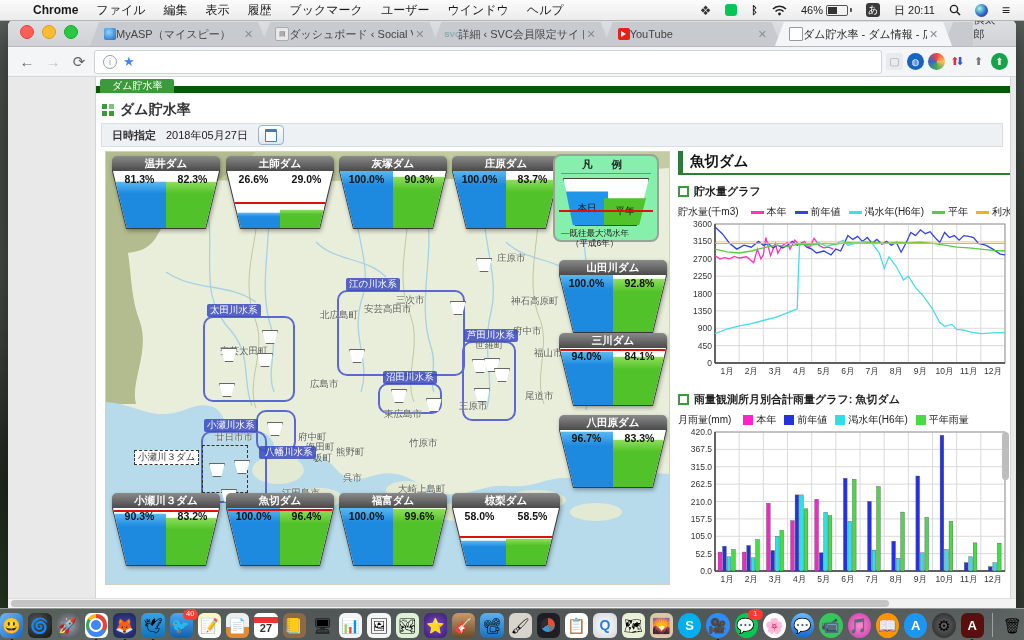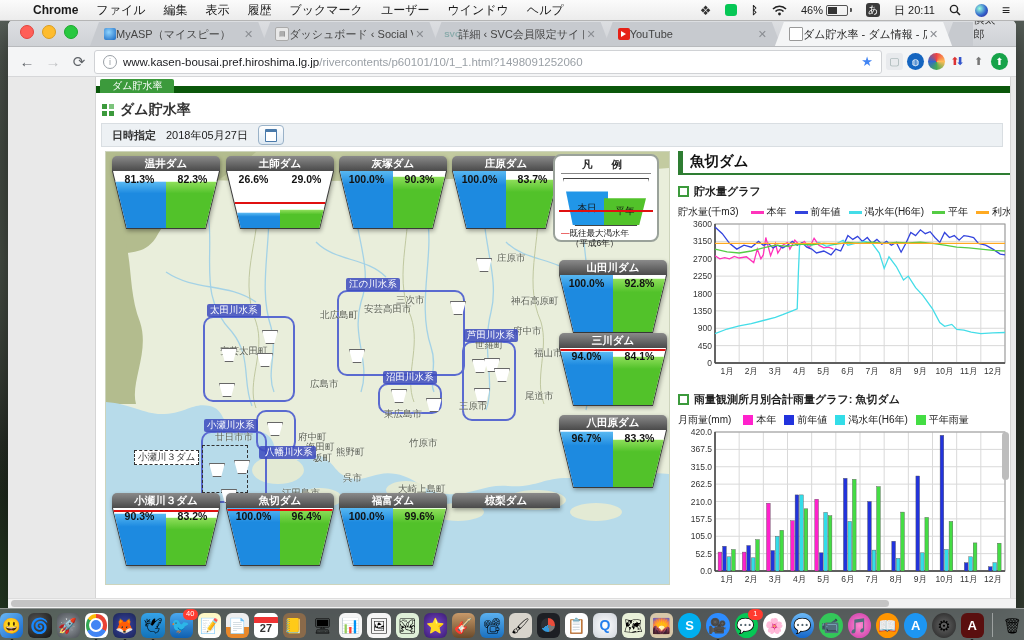--- a/index.html
+++ b/index.html
@@ -96,21 +96,21 @@
     color:#fff;font-size:10.5px;font-weight:bold;display:flex;align-items:center;justify-content:center;}
   .dam-body{position:relative;height:58px;background:#3a3a3a;clip-path:polygon(0 0,100% 0,87% 100%,13% 100%);}
   .dam-inner{position:absolute;left:1px;right:1px;top:0;bottom:1px;background:#fff;clip-path:polygon(0 0,100% 0,87% 100%,13% 100%);overflow:hidden;}
   .fill{position:absolute;bottom:0;width:50%;}
   .fill.t{left:0;background:linear-gradient(#58b8f2,#1d8ae0 25%,#1d8ae0);border-top:1px solid #cfeaff;}
   .fill.n{right:0;background:linear-gradient(#8ede5a,#52c22a 25%,#52c22a);border-top:1px solid #e4ffd4;}
   .redline{position:absolute;left:0;right:0;height:2px;background:#e01010;z-index:3;}
   .pcts{position:absolute;left:0;right:0;top:2px;display:flex;z-index:4;}
   .pcts span{flex:1;text-align:center;font-size:10.5px;font-weight:bold;color:#111;}
   
-  #maplegend{position:absolute;z-index:5;width:106px;height:88px;background:#ffffff;border:2px solid #9aa29a;border-radius:8px;padding:2px 6px;box-sizing:border-box;}
+  #maplegend{position:absolute;z-index:5;width:106px;height:88px;background:#86efac;border:2px solid #9aa29a;border-radius:8px;padding:2px 6px;box-sizing:border-box;}
   #maplegend .lt{text-align:center;font-size:10.5px;font-weight:bold;letter-spacing:8px;color:#222;border-bottom:1px solid #888;padding-bottom:1px;}
   .legtrap{position:relative;margin:4px auto 0;width:86px;height:48px;}
   .legtrap .cup2{position:absolute;inset:0;background:#fff;border:1px solid #444;clip-path:polygon(0 0,100% 0,86% 100%,14% 100%);}
   .legtrap .lf{position:absolute;bottom:1px;width:49%;z-index:1;display:flex;align-items:center;justify-content:center;font-size:9.5px;color:#111;}
   .legtrap .lf.b{left:3px;height:70%;background:#2196e8;clip-path:polygon(0 0,100% 0,100% 100%,16% 100%);}
   .legtrap .lf.g{right:3px;height:56%;background:#52c22a;clip-path:polygon(0 0,100% 0,84% 100%,0 100%);}
   .legtrap .rl{position:absolute;left:-4px;right:-4px;bottom:30%;height:2px;background:#e01010;z-index:2;}
   #maplegend .cap{font-size:8.5px;color:#222;margin-top:3px;line-height:1.15;white-space:nowrap;}
   #maplegend .cap b{color:#e01010;font-weight:normal;}
   
@@ -238,21 +238,20 @@
         </span>
       <span class="newtab"></span>
       <span id="profileName">慎太郎</span>
     </div>
     <div id="toolbar">
       <span class="navbtn">←</span>
       <span class="navbtn dis">→</span>
       <span class="navbtn">⟳</span>
       <span id="urlbox">
         <span class="info">i</span>
-        <span id="urltext"><span>www.kasen-bousai.pref.hiroshima.lg.jp</span><span class="path">/rivercontents/p60101/10/1_1.html?1498091252060</span></span>
         <span class="star">★</span>
       </span>
       <span class="ext" style="background:#e8eaed;color:#9aa;">▢</span>
       <span class="ext" style="background:#1565c0;color:#fff;border-radius:50%;font-size:9px;">◍</span>
       <span class="ext" style="background:conic-gradient(#e44,#fb5,#4a5,#36c,#e44);border-radius:50%;"></span>
       <span class="ext">
           <span style="color:#d33;">⬆</span>
           <span style="color:#35c;margin-left:-4px;">⬇</span>
         </span>
       <span class="ext" style="color:#777;">⬆</span>
@@ -496,20 +495,31 @@
                     <div class="fill n" style="height: 99%;"></div>
                     <div class="pcts">
                       <span>100.0%</span>
                       <span>99.6%</span>
                     </div>
                   </div>
                 </div>
               </div>
               <div class="dam" style="left: 346px; top: 341px;">
                 <div class="dam-head">椋梨ダム</div>
+                <div class="dam-body">
+                  <div class="dam-inner">
+                    <div class="fill t" style="height: 42%;"></div>
+                    <div class="fill n" style="height: 45%;"></div>
+                    <div class="redline" style="bottom: calc(49% - 1px);"></div>
+                    <div class="pcts">
+                      <span>58.0%</span>
+                      <span>58.5%</span>
+                    </div>
+                  </div>
+                </div>
               </div>
             </div>
           <div id="maplegend" style="left: 447px; top: 2px;">
             <div class="lt">凡 例</div>
             <div class="legtrap">
               <span class="cup2"></span>
               <span class="lf b">本日</span>
               <span class="lf g">平年</span>
               <span class="rl"></span>
             </div>

